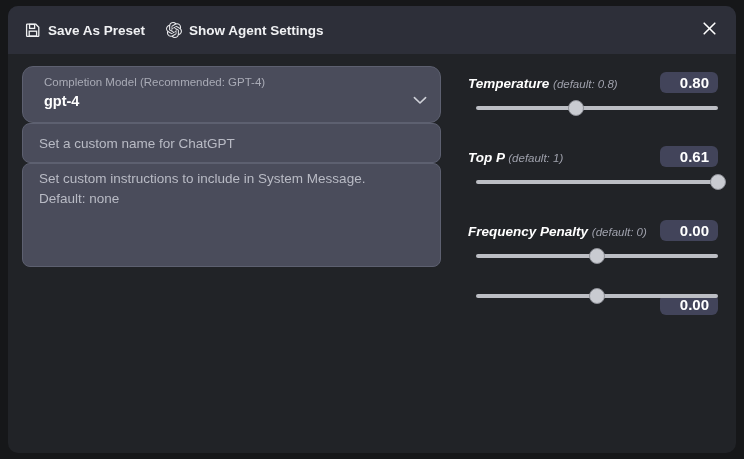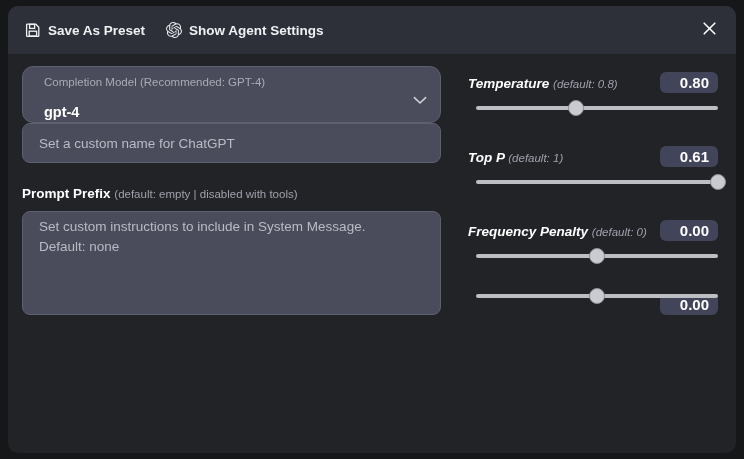--- a/index.html
+++ b/index.html
@@ -102,21 +102,21 @@
   #model-select-label {
     color: #a9abb6;
     font-size: 11.5px;
     line-height: 15px;
   }
   #model-select-value {
     color: #ffffff;
     font-size: 14.5px;
     font-weight: bold;
     line-height: 20px;
-    margin-top: 12px;
+    margin-top: 1px;
   }
   #model-chevron {
     position: absolute;
     right: 13px;
     top: 24px;
   }
 
   
   .field-label {
     margin-top: 22px;
@@ -260,24 +260,20 @@
         <div id="model-select-value">gpt-4</div>
         <span id="model-chevron">
           <svg width="14" height="9" viewBox="0 0 14 9" fill="none" stroke="#cfd1d8" stroke-width="1.6" stroke-linecap="round" stroke-linejoin="round">
             <polyline points="1.4,1.6 7,7 12.6,1.6"></polyline>
           </svg>
         </span>
       </div>
 
       <input id="custom-name-input" class="text-field" type="text" placeholder="Set a custom name for ChatGPT" style="">
 
-      <div class="field-label">
-        <span>Prompt Prefix</span>
-        <span class="hint">(default: empty | disabled with tools)</span>
-      </div>
       <textarea id="prompt-prefix-textarea" class="text-field" placeholder="Set custom instructions to include in System Message.
 Default: none" style=""></textarea>
     </div>
 
     <div id="right-col">
         <div class="slider-group">
           <div class="slider-head">
             <div class="slider-title"><span>Temperature</span> <span class="hint">(default: 0.8)</span></div>
           </div>
           <div class="slider-value">0.80</div>

